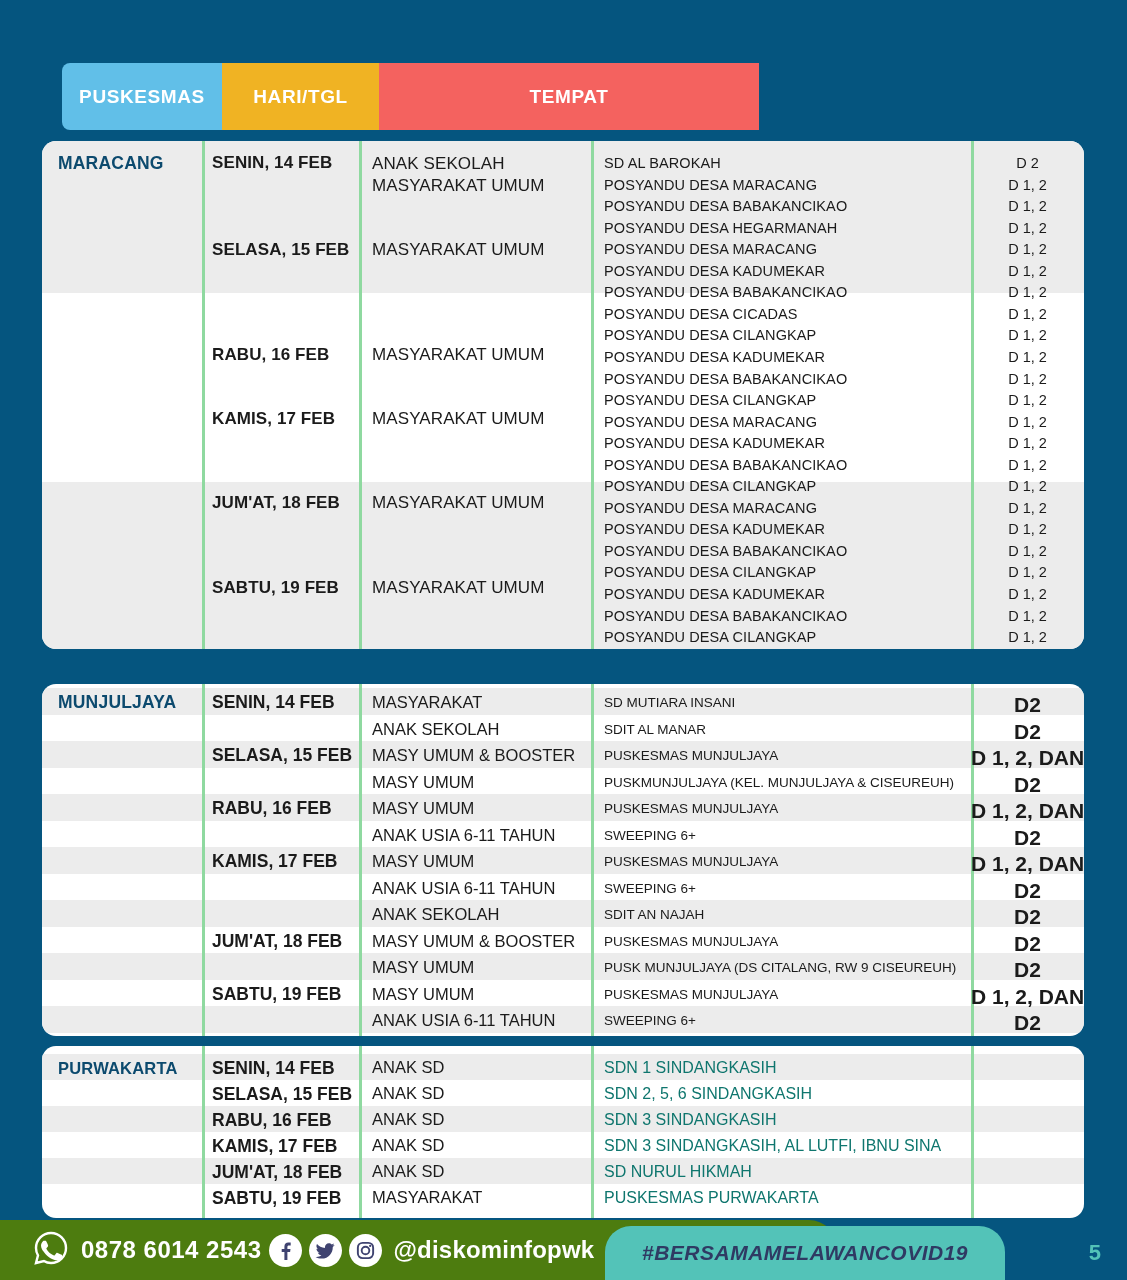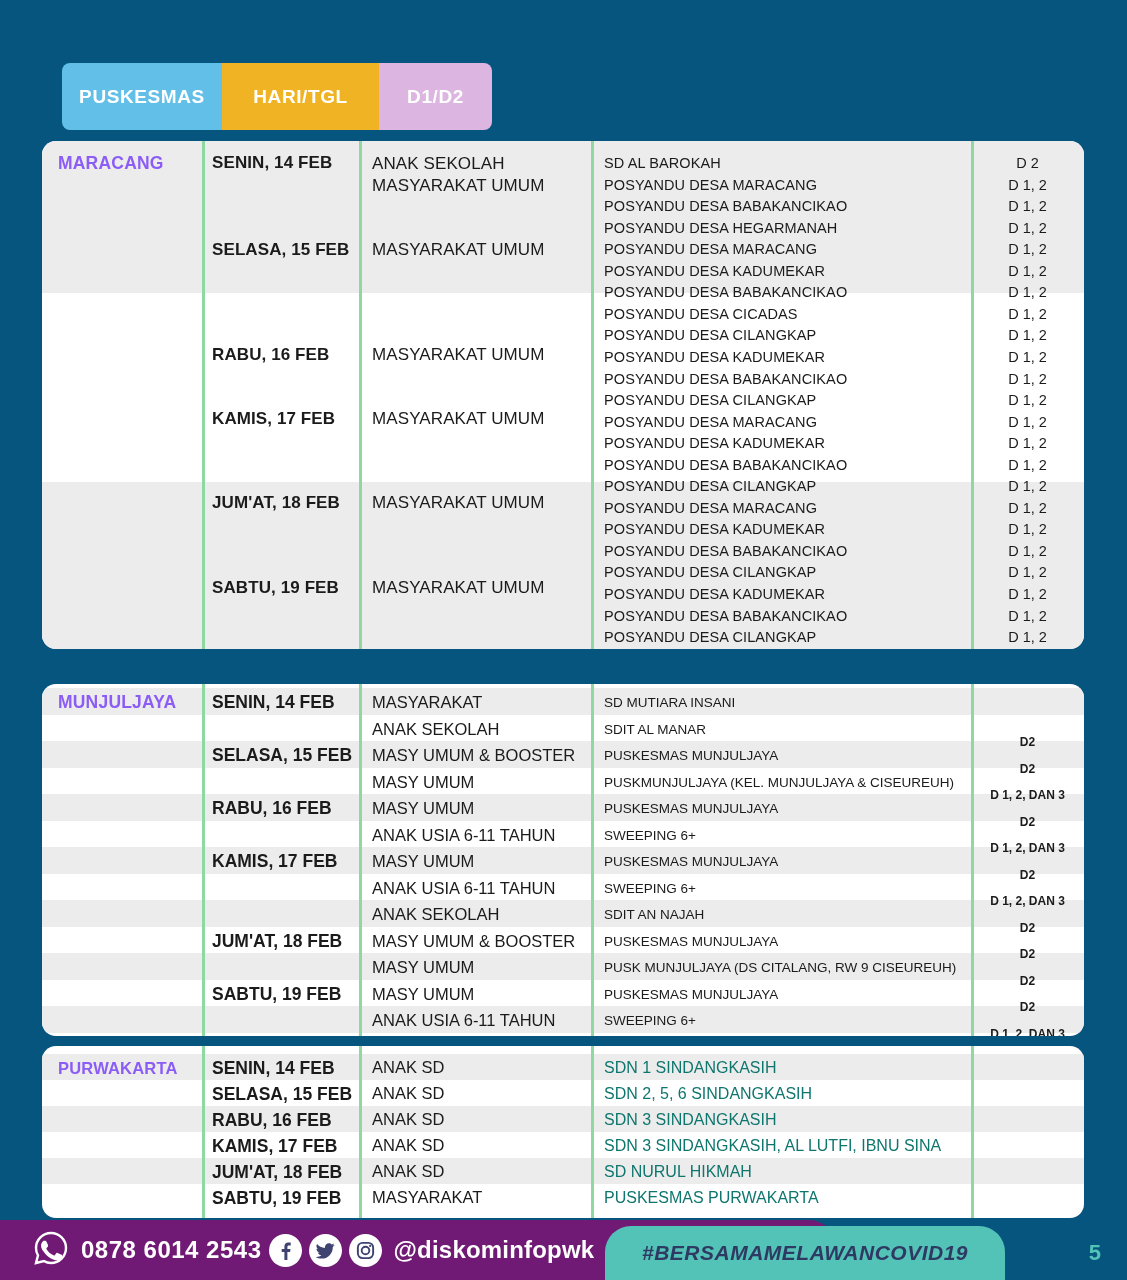--- a/index.html
+++ b/index.html
@@ -36,42 +36,42 @@
 
   
   .stripe{ position:absolute; left:0; width:100%; background:#ececec; }
 
   
   .vline{ position:absolute; width:3px; background:#8fd9a0; }
 
   
   .col{ position:absolute; }
   .puskes{
-    font-weight:bold; font-size:17.5px; color:#8b5cf6; letter-spacing:.2px;
+    font-weight:bold; font-size:17.5px; color:#0c4a6e; letter-spacing:.2px;
   }
   .hari{ font-weight:bold; font-size:17px; color:#1b1b1b; letter-spacing:.1px;}
   .sasaran{ font-size:17px; color:#1b1b1b; letter-spacing:.1px;}
   .tempat{ font-size:14.5px; color:#1b1b1b; letter-spacing:.1px;}
   .dose{ font-size:14.5px; color:#1b1b1b; text-align:center;}
 
   .tline{ position:absolute; white-space:nowrap; }
 
   
   .m-hari{ font-weight:bold; font-size:17.5px; color:#1b1b1b;}
   .m-sas{ font-size:16.5px; color:#1b1b1b;}
   .m-tem{ font-size:13.5px; color:#1b1b1b;}
-  .m-dose{ font-size:12px; font-weight:bold; color:#1b1b1b; text-align:center;margin-top:42px;}
+  .m-dose{ font-size:21px; font-weight:bold; color:#1b1b1b; text-align:center;}
 
   .p-tem{ font-size:16px; color:#0f766e;}
 
   
   .foot{ position:absolute; left:0; bottom:0; width:1127px; height:60px; }
   .foot-dark{
     position:absolute; left:0; top:0; width:837px; height:60px;
-    background:#701a75; border-radius:0 28px 0 0;
+    background:#4d7c0f; border-radius:0 28px 0 0;
     display:flex; align-items:center;
   }
   .foot-teal{
     position:absolute; left:605px; top:6px; width:400px; height:54px;
     background:#53c3b8; border-radius:26px 26px 0 0;
     display:flex; align-items:center; justify-content:center;
   }
   .foot-phone{
     color:#fff; font-size:24px; font-weight:bold; letter-spacing:.5px;
     margin-left:12px;
@@ -101,22 +101,22 @@
 
 <div class="page">
 
   <div class="hdr">
     <div class="cell c0">
         <span>PUSKESMAS</span>
       </div>
     <div class="cell c1">
         <span>HARI/TGL</span>
       </div>
-    <div class="cell c4">
-        <span>D1/D2</span>
+    <div class="cell c3">
+        <span>TEMPAT</span>
       </div>
   </div>
 
   <div class="card" id="card-maracang" style="top:141px; height:508px;">
     <div class="inner">
       <div class="stripe" style="top:0px;   height:152px;"></div>
       <div class="stripe" style="top:341px; height:167px;"></div>
 
       <div class="vline" style="left:160px; top:0;  height:508px;"></div>
       <div class="vline" style="left:317px; top:0;  height:508px;"></div>

